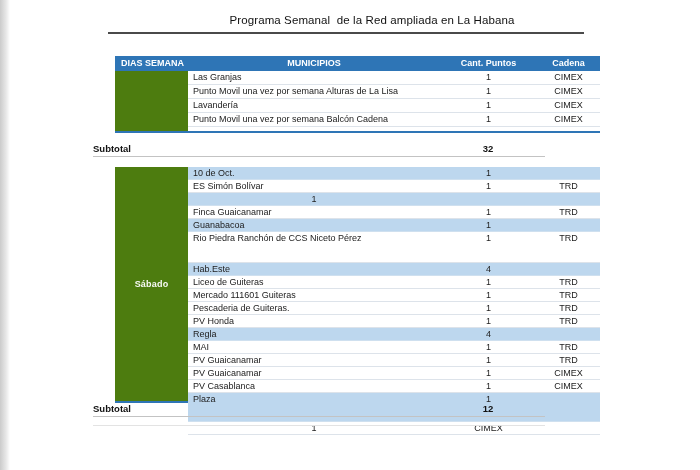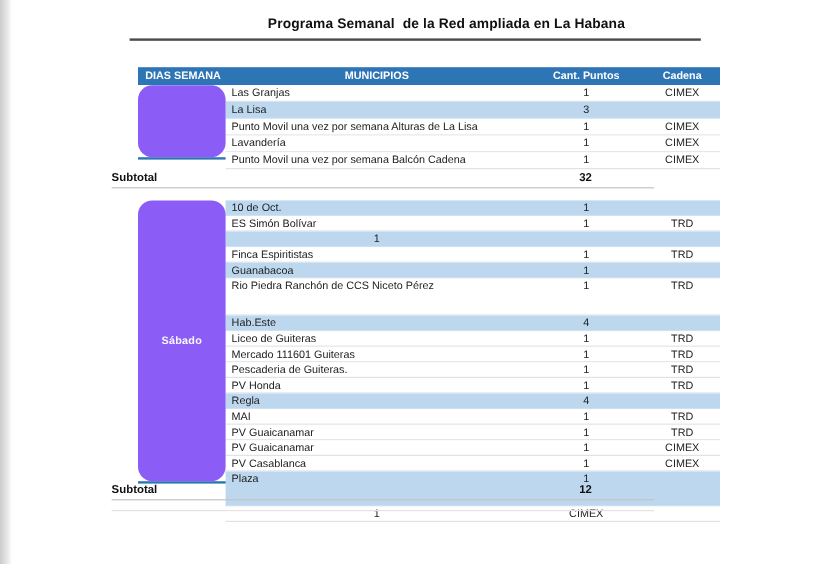--- a/index.html
+++ b/index.html
@@ -10,39 +10,39 @@
   .scan-edge{
     position:absolute;left:0;top:0;bottom:0;width:10px;
     background:linear-gradient(to right,#cbcbcb,#e7e7e7 60%,#ffffff);
   }
   .title-wrap{
     position:absolute;left:108px;top:8px;width:424px;height:24px;
     border-bottom:2px solid #4a4a4a;text-align:center;padding-left:52px;
     box-sizing:content-box;
   }
   .title-wrap .title{
-    font-size:11.5px;font-weight:bold;color:#111;letter-spacing:.1px;
+    font-size:11.5px;font-weight:normal;color:#111;letter-spacing:.1px;
     line-height:24px;white-space:pre;
   }
   .thead{
     position:absolute;left:115px;top:56px;width:485px;height:15px;
     display:grid;grid-template-columns:73px 252px 97px 63px;
     background:#2E75B6;color:#fff;font-size:9px;font-weight:bold;
   }
   .thead>div{line-height:15px;overflow:hidden;white-space:nowrap;}
   .th-left{padding-left:6px;text-align:left;}
   .th-center{text-align:center;}
   .section{
     position:absolute;left:115px;width:485px;
     padding-left:73px;box-sizing:border-box;
     border-bottom:2px solid #2E75B6;background:#fff;
   }
   .day-cell{
-    position:absolute;left:0;top:0;bottom:0;width:73px;background:#8b5cf6;
-    display:flex;align-items:center;justify-content:center;border-radius:12px;
+    position:absolute;left:0;top:0;bottom:0;width:73px;background:#4d7c0f;
+    display:flex;align-items:center;justify-content:center;
   }
   .day-label{
     color:rgba(255,255,255,.96);font-weight:bold;font-size:9px;letter-spacing:.2px;
   }
   .trow{
     display:grid;grid-template-columns:252px 97px 63px;
     border-bottom:1px solid #dde3ea;box-sizing:border-box;background:#fff;
   }
   .trow.hl{background:#BDD7EE;border-bottom-color:#cfe0ef;}
   .cell{font-size:9px;overflow:hidden;white-space:nowrap;color:#222;}
@@ -85,25 +85,20 @@
 <div id="sections">
     <div class="section" style="top: 71px; height: 62px;">
       <div class="day-cell">
         <span class="day-label"></span>
       </div>
       <div class="trow" style="height: 14px; line-height: 13px;">
         <div class="cell m">Las Granjas</div>
         <div class="cell p">1</div>
         <div class="cell c">CIMEX</div>
       </div>
-      <div class="trow hl" style="height: 14px; line-height: 13px;">
-        <div class="cell m">La Lisa</div>
-        <div class="cell p">3</div>
-        <div class="cell c"></div>
-      </div>
       <div class="trow" style="height: 14px; line-height: 13px;">
         <div class="cell m">Punto Movil una vez por semana Alturas de La Lisa</div>
         <div class="cell p">1</div>
         <div class="cell c">CIMEX</div>
       </div>
       <div class="trow" style="height: 14px; line-height: 13px;">
         <div class="cell m">Lavandería</div>
         <div class="cell p">1</div>
         <div class="cell c">CIMEX</div>
       </div>
@@ -129,21 +124,21 @@
       <div class="trow" style="height: 13px; line-height: 12px;">
         <div class="cell m">ES Simón Bolívar</div>
         <div class="cell p">1</div>
         <div class="cell c">TRD</div>
       </div>
       <div class="trow hl" style="height: 13px; line-height: 12px;">
         <div class="cell p">1</div>
         <div class="cell c"></div>
       </div>
       <div class="trow" style="height: 13px; line-height: 12px;">
-        <div class="cell m">Finca Espiritistas</div>
+        <div class="cell m">Finca Guaicanamar</div>
         <div class="cell p">1</div>
         <div class="cell c">TRD</div>
       </div>
       <div class="trow hl" style="height: 13px; line-height: 12px;">
         <div class="cell m">Guanabacoa</div>
         <div class="cell p">1</div>
         <div class="cell c"></div>
       </div>
       <div class="trow" style="height: 31px; line-height: 12px;">
         <div class="cell m">Rio Piedra Ranchón de CCS Niceto Pérez</div>

